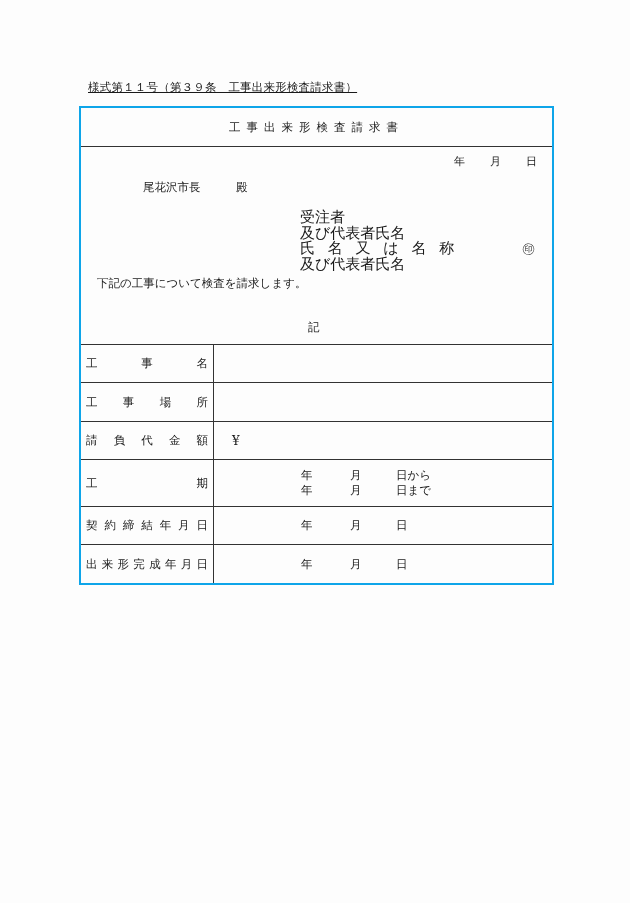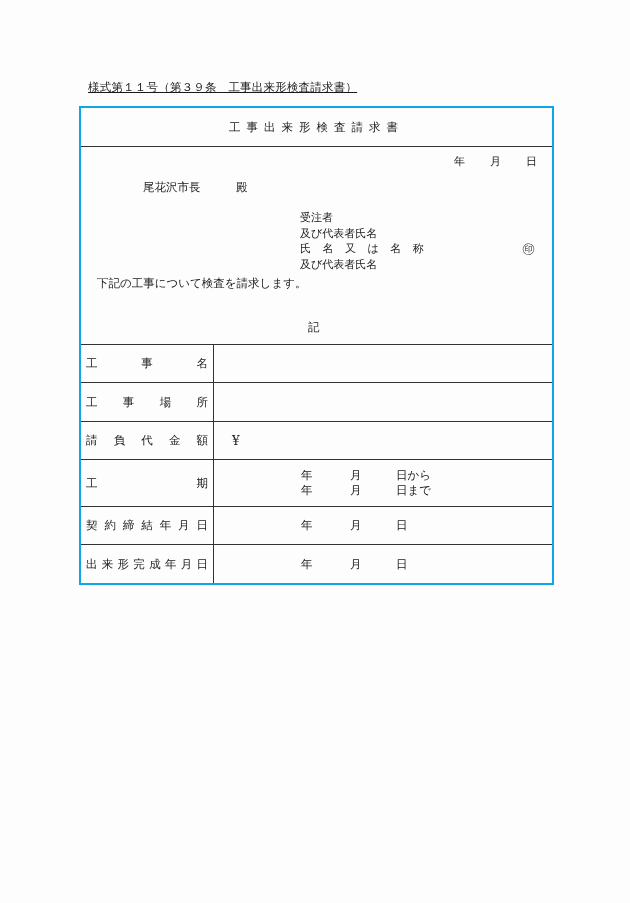--- a/index.html
+++ b/index.html
@@ -15,21 +15,21 @@
   }
   .title-row {
     position:absolute; left:0; top:0; width:471px; height:38px;
     border-bottom:1px solid #333; display:flex; align-items:center; justify-content:center;
     font-size:11.5px; letter-spacing:6px;
   }
   .date-line { top:154px; left:454px; font-size:11px; }
   .date-line span { display:inline-block; }
   .addressee { top:180px; left:108px; font-size:11.5px;margin-left:35px; }
   .honorific { top:180px; left:236px; font-size:11.5px; }
-  .contractor { left:300px; top:210px; font-size:11px; line-height:15.5px; }
+  .contractor { left:300px; top:210px; font-size:15px; line-height:15.5px; }
   .contractor div { white-space:nowrap; }
   .contractor .spaced { letter-spacing:4px; }
   .seal { top:240px; left:522px; font-size:13px; }
   .request { left:97px; top:276px; font-size:11.5px; }
   .ki { left:308px; top:320px; font-size:11.5px; }
   .rows {
     position:absolute; left:0; top:236px; width:471px;
   }
   .row {
     display:flex; border-top:1px solid #333; box-sizing:border-box;

